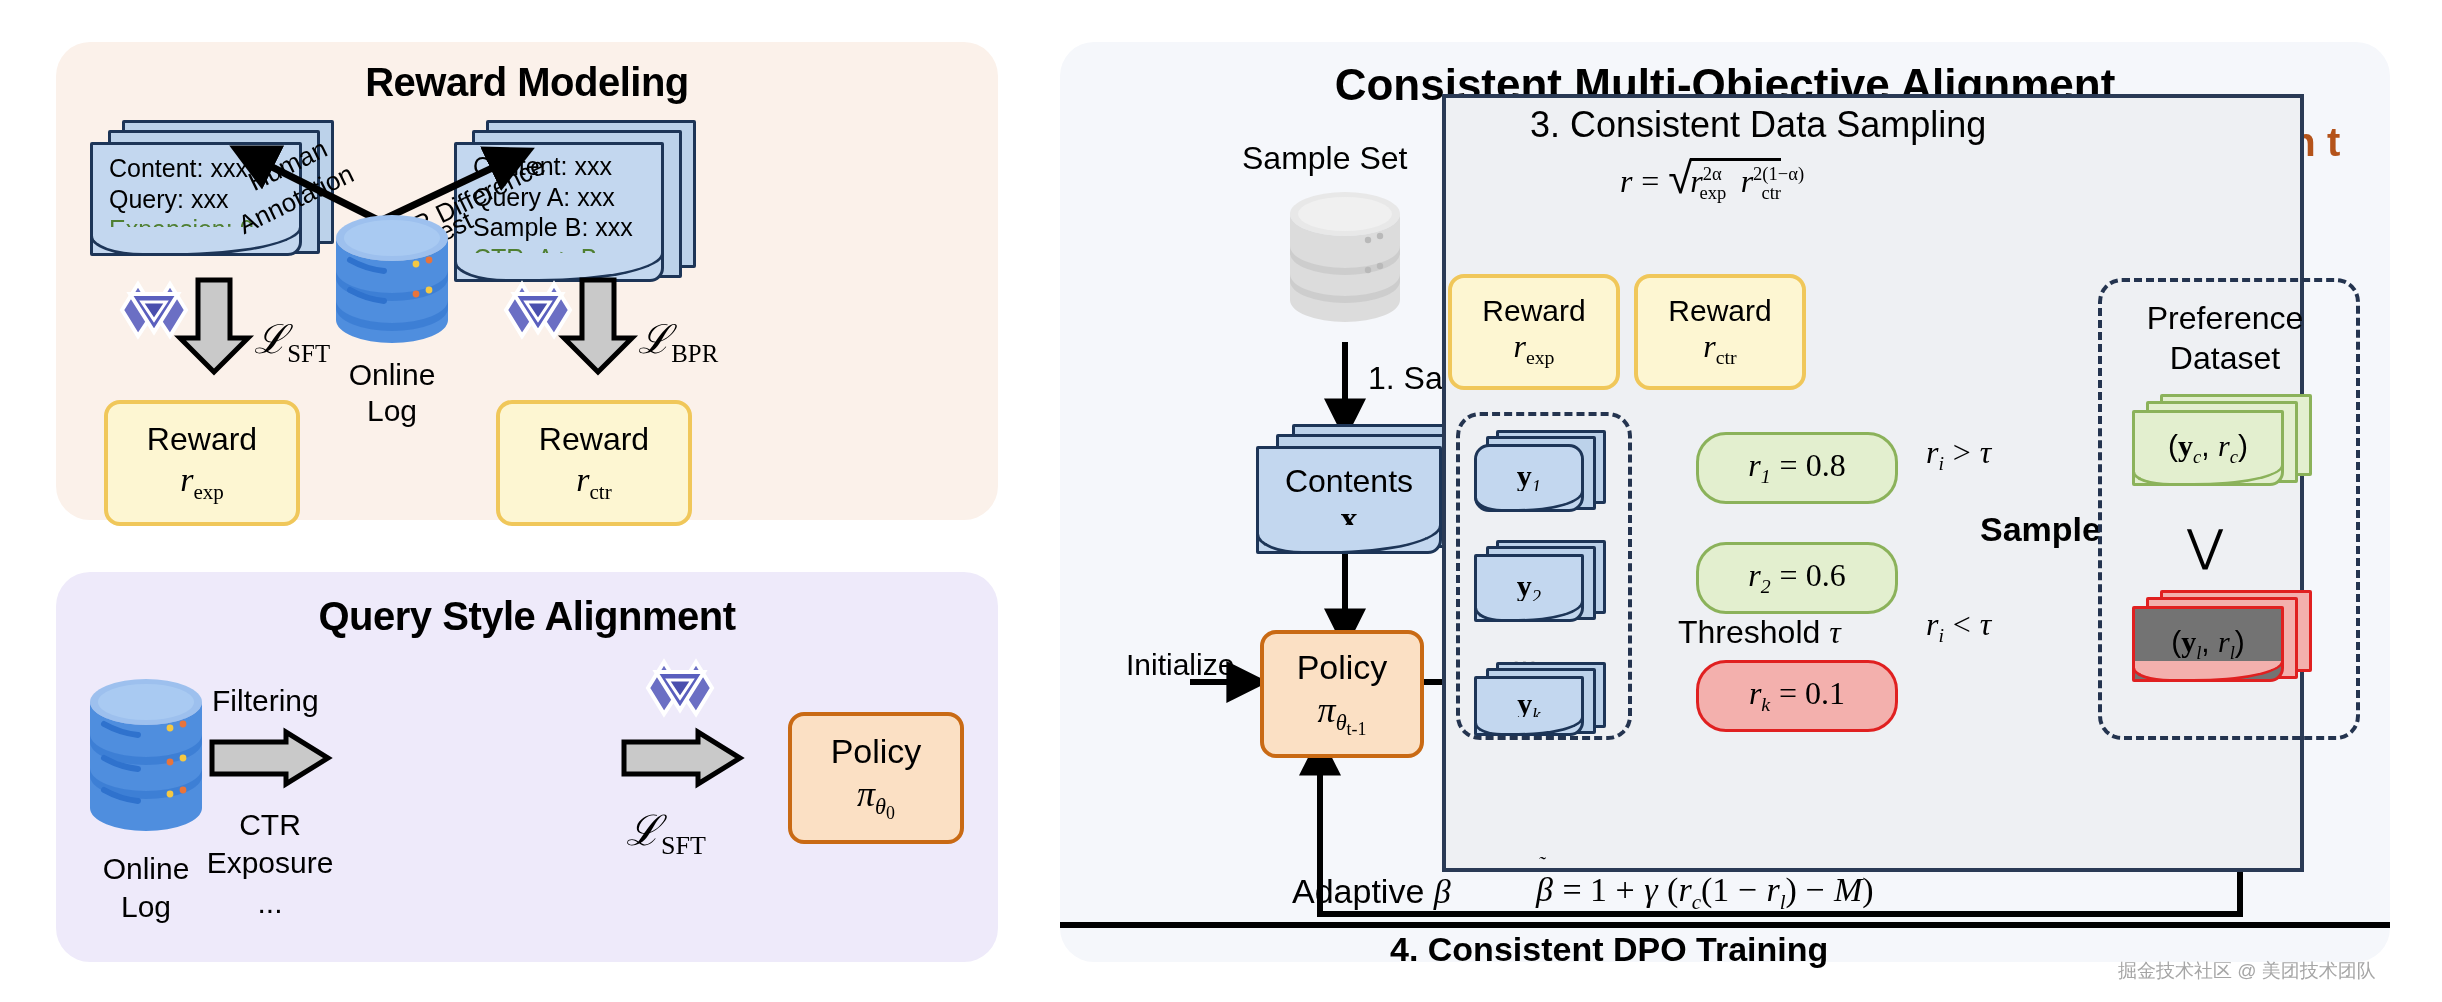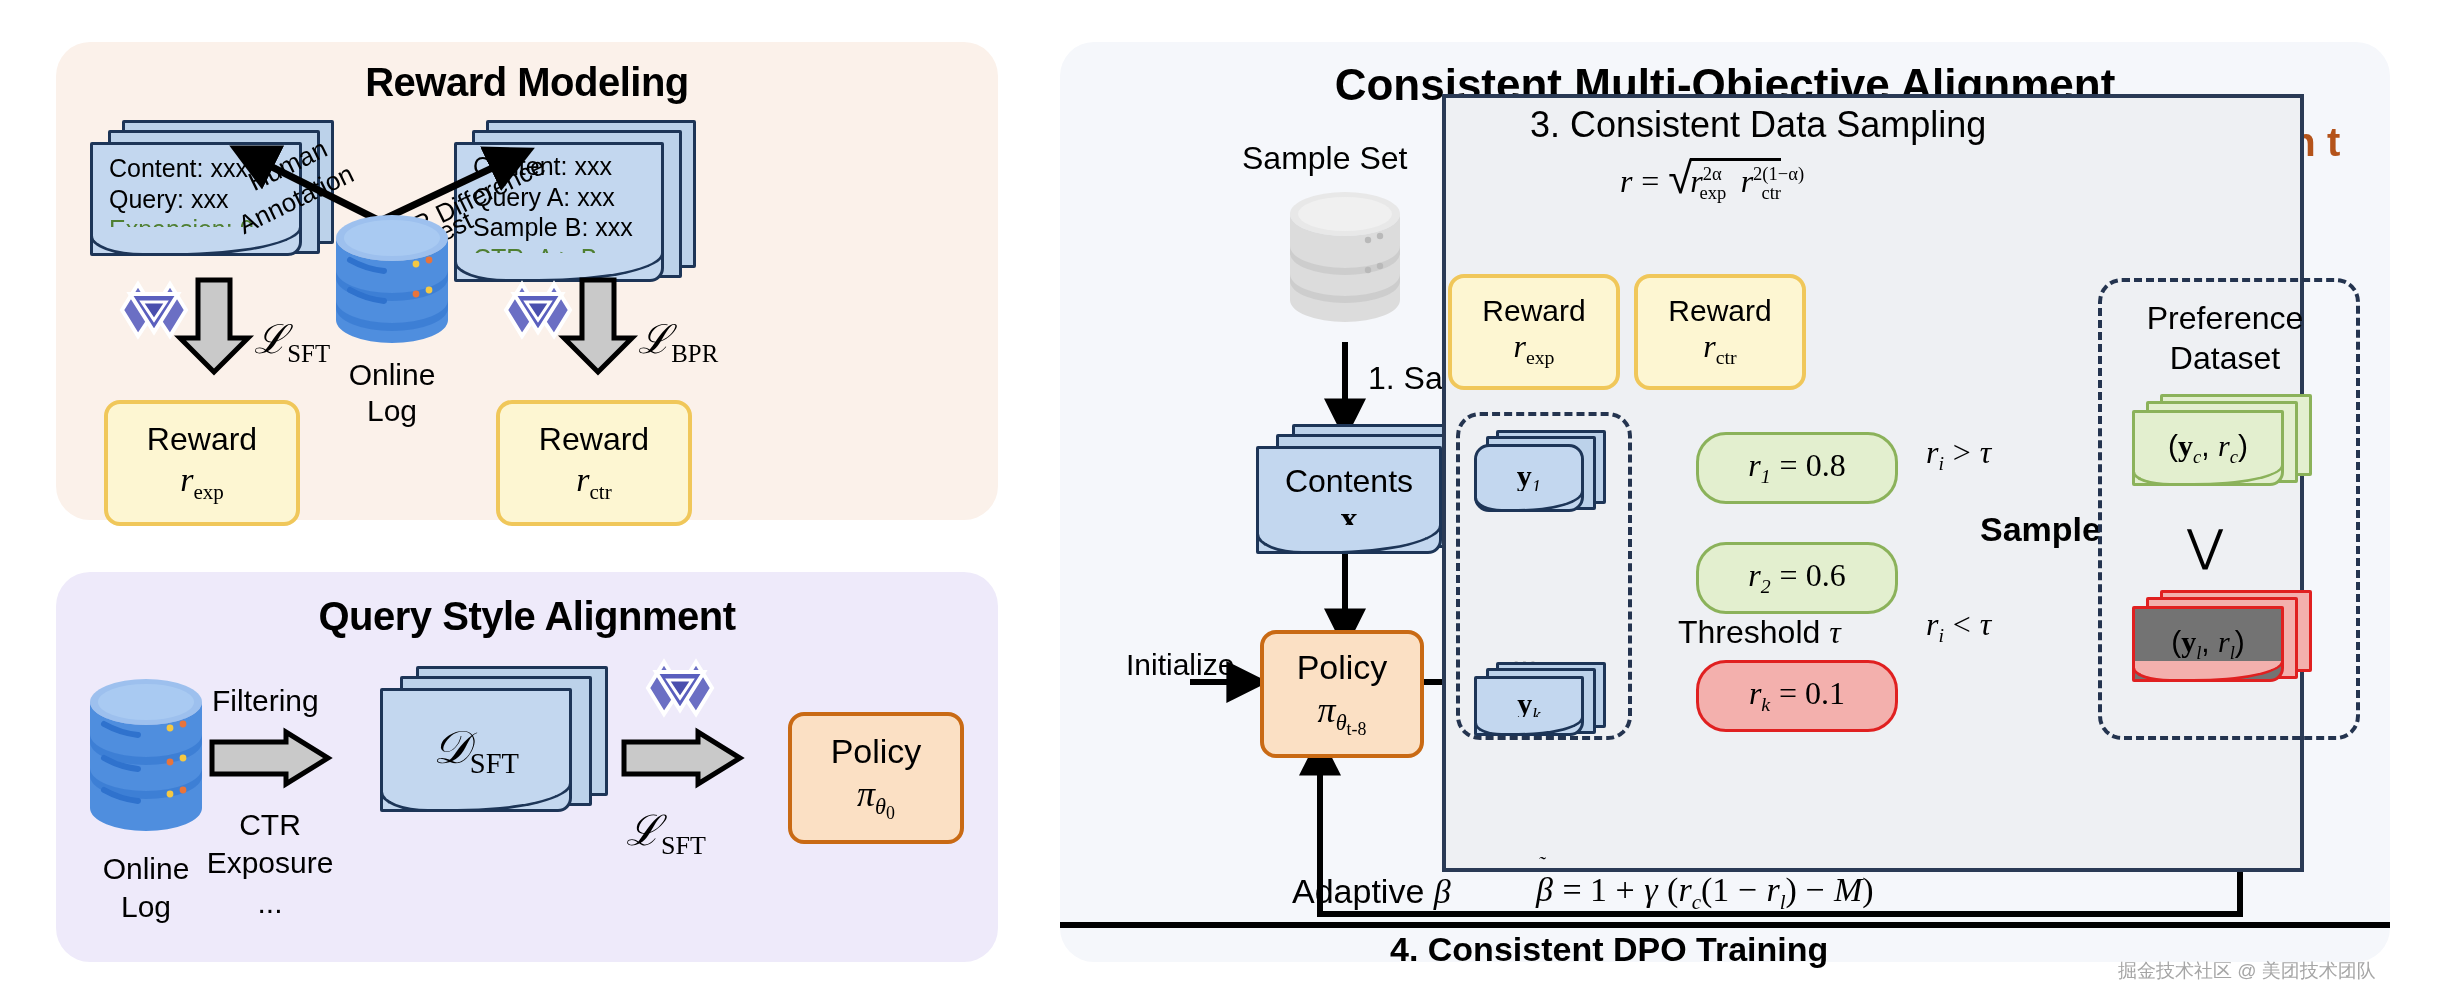--- a/index.html
+++ b/index.html
@@ -178,30 +178,20 @@
   <div class="lbl ctr nosel" style="left:30px;top:318px;width:120px;font-size:30px;">Log</div>
 
   <div class="lbl nosel" style="left:156px;top:112px;font-size:30px;">Filtering</div>
   <svg style="left:156px;top:160px;width:150px;height:70px;">
     <path d="M0,10 L74,10 L74,0 L116,26 L74,52 L74,42 L0,42 z" fill="#c9c9c9" stroke="#000" stroke-width="5"></path>
   </svg>
   <div class="lbl ctr nosel" style="left:152px;top:236px;width:124px;font-size:30px;">CTR</div>
   <div class="lbl ctr nosel" style="left:134px;top:274px;width:160px;font-size:30px;">Exposure</div>
   <div class="lbl ctr nosel" style="left:152px;top:314px;width:124px;font-size:30px;">...</div>
 
-  <div class="doccard" style="left:318px;top:94px;width:240px;height:180px;">
-    <div class="sh" style="left:42px;top:0;width:186px;height:124px;"></div>
-    <div class="sh" style="left:26px;top:10px;width:186px;height:124px;"></div>
-    <div class="front" style="left:6px;top:22px;width:186px;height:118px;align-items:center;">
-      <div style="font-size:46px;white-space:nowrap;">
-        <span class="cal">𝒟</span><sub class="mathup">SFT</sub>
-      </div>
-      <div class="wave"></div>
-    </div>
-  </div>
 
   <svg style="left:560px;top:84px;width:220px;height:180px;">
     <g>
       <path d="M48,6 L64,32 L80,6 L96,32 L80,58 L64,34 L48,58 L32,32 z" fill="#6b6fc4" stroke="#fff" stroke-width="4"></path>
       <path d="M40,16 L88,16 L64,54 z" fill="#5a5fbe" stroke="#fff" stroke-width="4"></path>
       <path d="M52,24 L76,24 L64,42 z" fill="#4a4fae" stroke="#fff" stroke-width="3"></path>
     </g>
     <g>
       <path d="M8,86 L82,86 L82,76 L124,102 L82,128 L82,118 L8,118 z" fill="#c9c9c9" stroke="#000" stroke-width="5"></path>
     </g>
@@ -259,21 +249,21 @@
     <div class="sh" style="left:24px;top:10px;width:180px;height:108px;"></div>
     <div class="front" style="left:4px;top:22px;width:180px;height:102px;align-items:center;">
       <div style="font-size:32px;">Contents</div>
       <div style="font-size:34px;font-weight:bold;" class="mathup">x</div>
       <div class="wave"></div>
     </div>
   </div>
 
   <div class="rbox orangebox" style="left:200px;top:588px;width:156px;height:120px;">
     <div style="font-size:34px;">Policy</div>
-    <div style="font-size:36px;margin-top:2px;"><span class="math">π</span><sub><span class="math">θ</span><sub style="font-size:.8em;">t-8</sub></sub></div>
+    <div style="font-size:36px;margin-top:2px;"><span class="math">π</span><sub><span class="math">θ</span><sub style="font-size:.8em;">t-1</sub></sub></div>
   </div>
   <div class="lbl nosel" style="left:66px;top:606px;font-size:30px;">Initialize</div>
 
   <div class="lbl nosel rot90" style="left:398px;top:660px;font-size:30px;">2. Generate</div>
   <div class="lbl nosel rot90" style="left:434px;top:650px;font-size:30px;">Queries</div>
 
   <div style="position:absolute;left:382px;top:52px;width:854px;height:770px;
               background:#eef0f3;border:4px solid #2a3a55;"></div>
   <div class="lbl-b nosel" style="left:470px;top:62px;font-size:36px;font-weight:normal;">3. Consistent Data Sampling</div>
 
@@ -300,20 +290,28 @@
 
   <div class="doccard" style="left:412px;top:388px;width:140px;height:96px;">
     <div class="sh" style="left:24px;top:0;width:104px;height:68px;"></div>
     <div class="sh" style="left:14px;top:6px;width:104px;height:68px;"></div>
     <div class="front" style="left:2px;top:14px;width:104px;height:62px;align-items:center;border-radius:15px;">
       <div style="font-size:30px;"><b class="mathup">y</b><sub class="math">1</sub></div>
       <div class="wave" style="height:18px;"></div>
     </div>
   </div>
 
+  <div class="doccard" style="left:412px;top:498px;width:140px;height:96px;">
+    <div class="sh" style="left:24px;top:0;width:104px;height:68px;"></div>
+    <div class="sh" style="left:14px;top:6px;width:104px;height:68px;"></div>
+    <div class="front" style="left:2px;top:14px;width:104px;height:62px;align-items:center;">
+      <div style="font-size:30px;"><b class="mathup">y</b><sub class="math">2</sub></div>
+      <div class="wave" style="height:18px;"></div>
+    </div>
+  </div>
 
   <div class="lbl nosel" style="left:452px;top:596px;font-size:30px;">...</div>
 
   <div class="doccard" style="left:412px;top:620px;width:140px;height:96px;">
     <div class="sh" style="left:24px;top:0;width:104px;height:60px;"></div>
     <div class="sh" style="left:14px;top:6px;width:104px;height:60px;"></div>
     <div class="front" style="left:2px;top:14px;width:104px;height:54px;align-items:center;">
       <div style="font-size:30px;"><b class="mathup">y</b><sub class="math">k</sub></div>
       <div class="wave" style="height:16px;"></div>
     </div>

